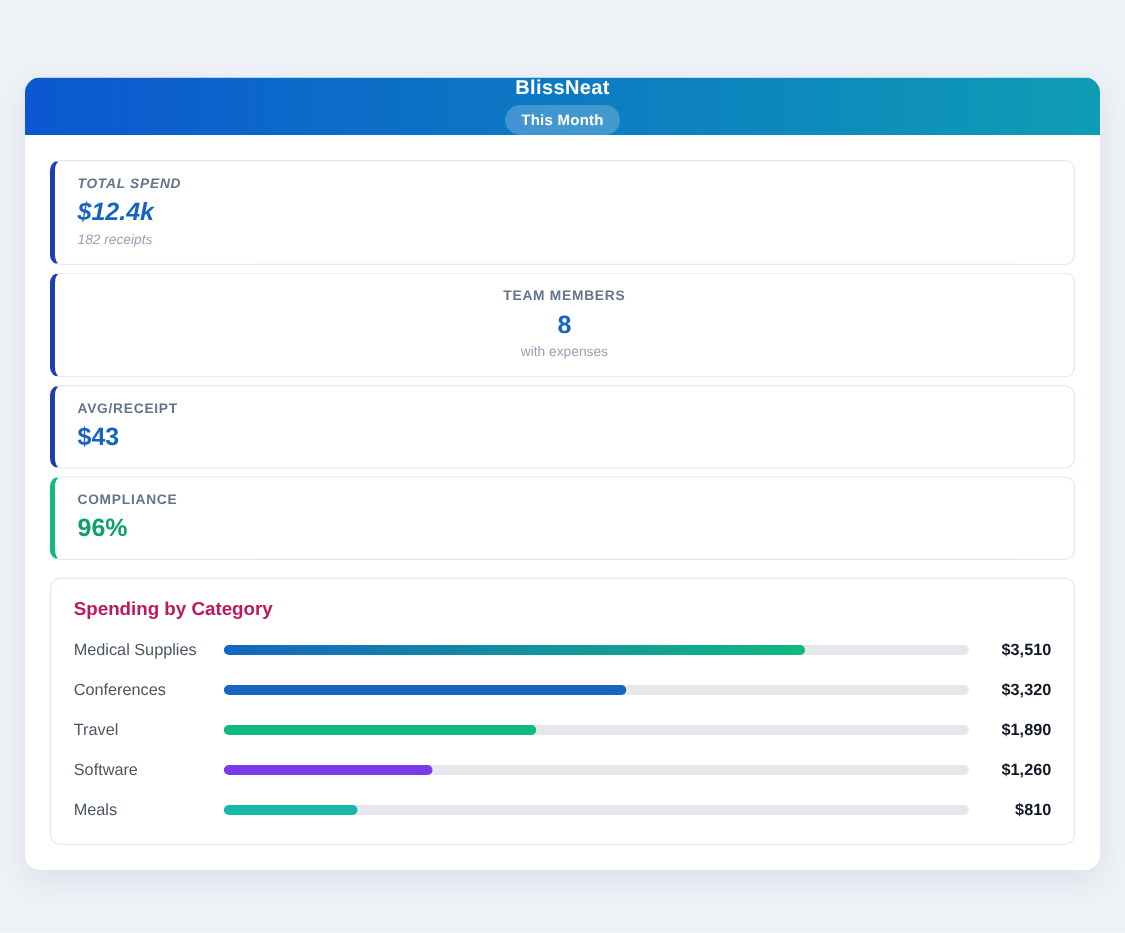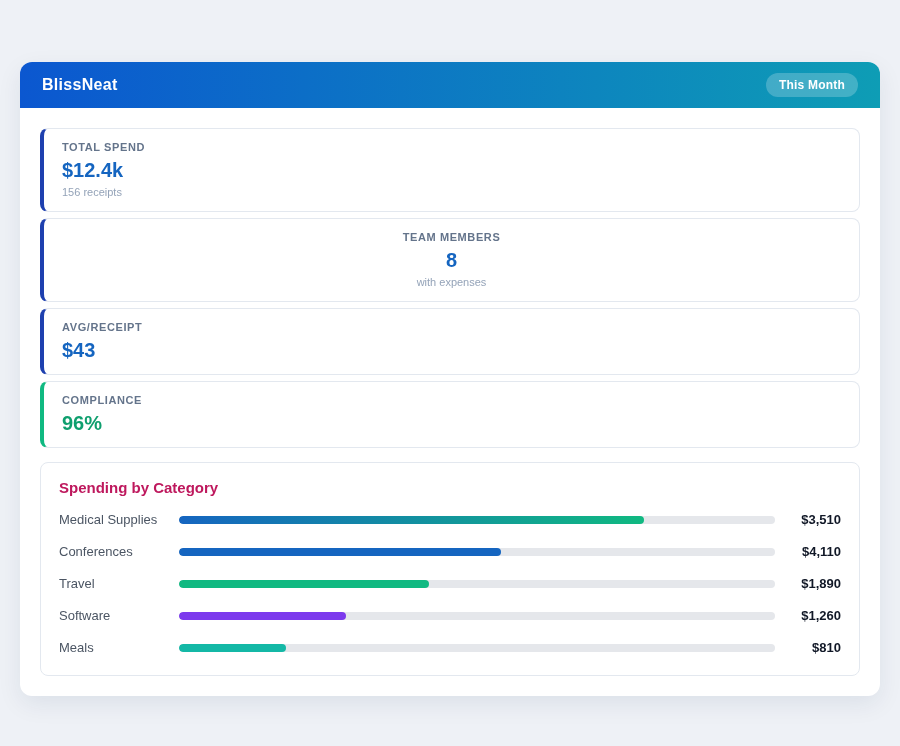--- a/index.html
+++ b/index.html
@@ -16,20 +16,21 @@
     border-radius: 12px;
     box-shadow: 0 8px 24px rgba(15, 35, 75, 0.08);
     overflow: hidden;
   }
   .app-header {
     height: 46px;
     display: flex;
     align-items: center;
     justify-content: space-between;
     padding: 0 22px;
+    flex-direction: column;
   }
   .app-title {
     color: #ffffff;
     font-size: 16px;
     font-weight: bold;
     letter-spacing: 0.3px;
   }
   .header-badge {
     background: rgba(255, 255, 255, 0.22);
     color: #ffffff;
@@ -119,24 +120,24 @@
 
 <div class="app-card">
 
   <div class="app-header" style="background: linear-gradient(90deg, rgb(11, 87, 208), rgb(14, 157, 181));">
     <div class="app-title">BlissNeat</div>
     <button class="header-badge">This Month</button>
   </div>
 
   <div class="app-body">
 
-    <div class="stat-card" style="border-left-color: rgb(30, 64, 175);">
+    <div class="stat-card" style="border-left-color: rgb(30, 64, 175); font-style: italic;">
       <div class="stat-label">TOTAL SPEND</div>
       <div class="stat-value" style="color: rgb(21, 101, 192);">$12.4k</div>
-      <div class="stat-sub">156 receipts</div>
+      <div class="stat-sub">182 receipts</div>
     </div>
 
     <div class="stat-card" style="border-left-color: rgb(30, 64, 175); text-align: center;">
       <div class="stat-label">TEAM MEMBERS</div>
       <div class="stat-value" style="color: rgb(21, 101, 192);">8</div>
       <div class="stat-sub">with expenses</div>
     </div>
 
     <div class="stat-card" style="border-left-color: rgb(30, 64, 175);">
       <div class="stat-label">AVG/RECEIPT</div>
@@ -157,21 +158,21 @@
           <div class="bar-fill" style="width: 78%; background: linear-gradient(90deg, rgb(21, 101, 192), rgb(16, 185, 129));"></div>
         </div>
         <div class="category-value">$3,510</div>
       </div>
 
       <div class="category-row">
         <div class="category-label">Conferences</div>
         <div class="bar-track" style="background: rgb(229, 231, 235);">
           <div class="bar-fill" style="width: 54%; background: rgb(21, 101, 192);"></div>
         </div>
-        <div class="category-value">$4,110</div>
+        <div class="category-value">$3,320</div>
       </div>
 
       <div class="category-row">
         <div class="category-label">Travel</div>
         <div class="bar-track" style="background: rgb(229, 231, 235);">
           <div class="bar-fill" style="width: 42%; background: rgb(16, 185, 129);"></div>
         </div>
         <div class="category-value">$1,890</div>
       </div>
 

